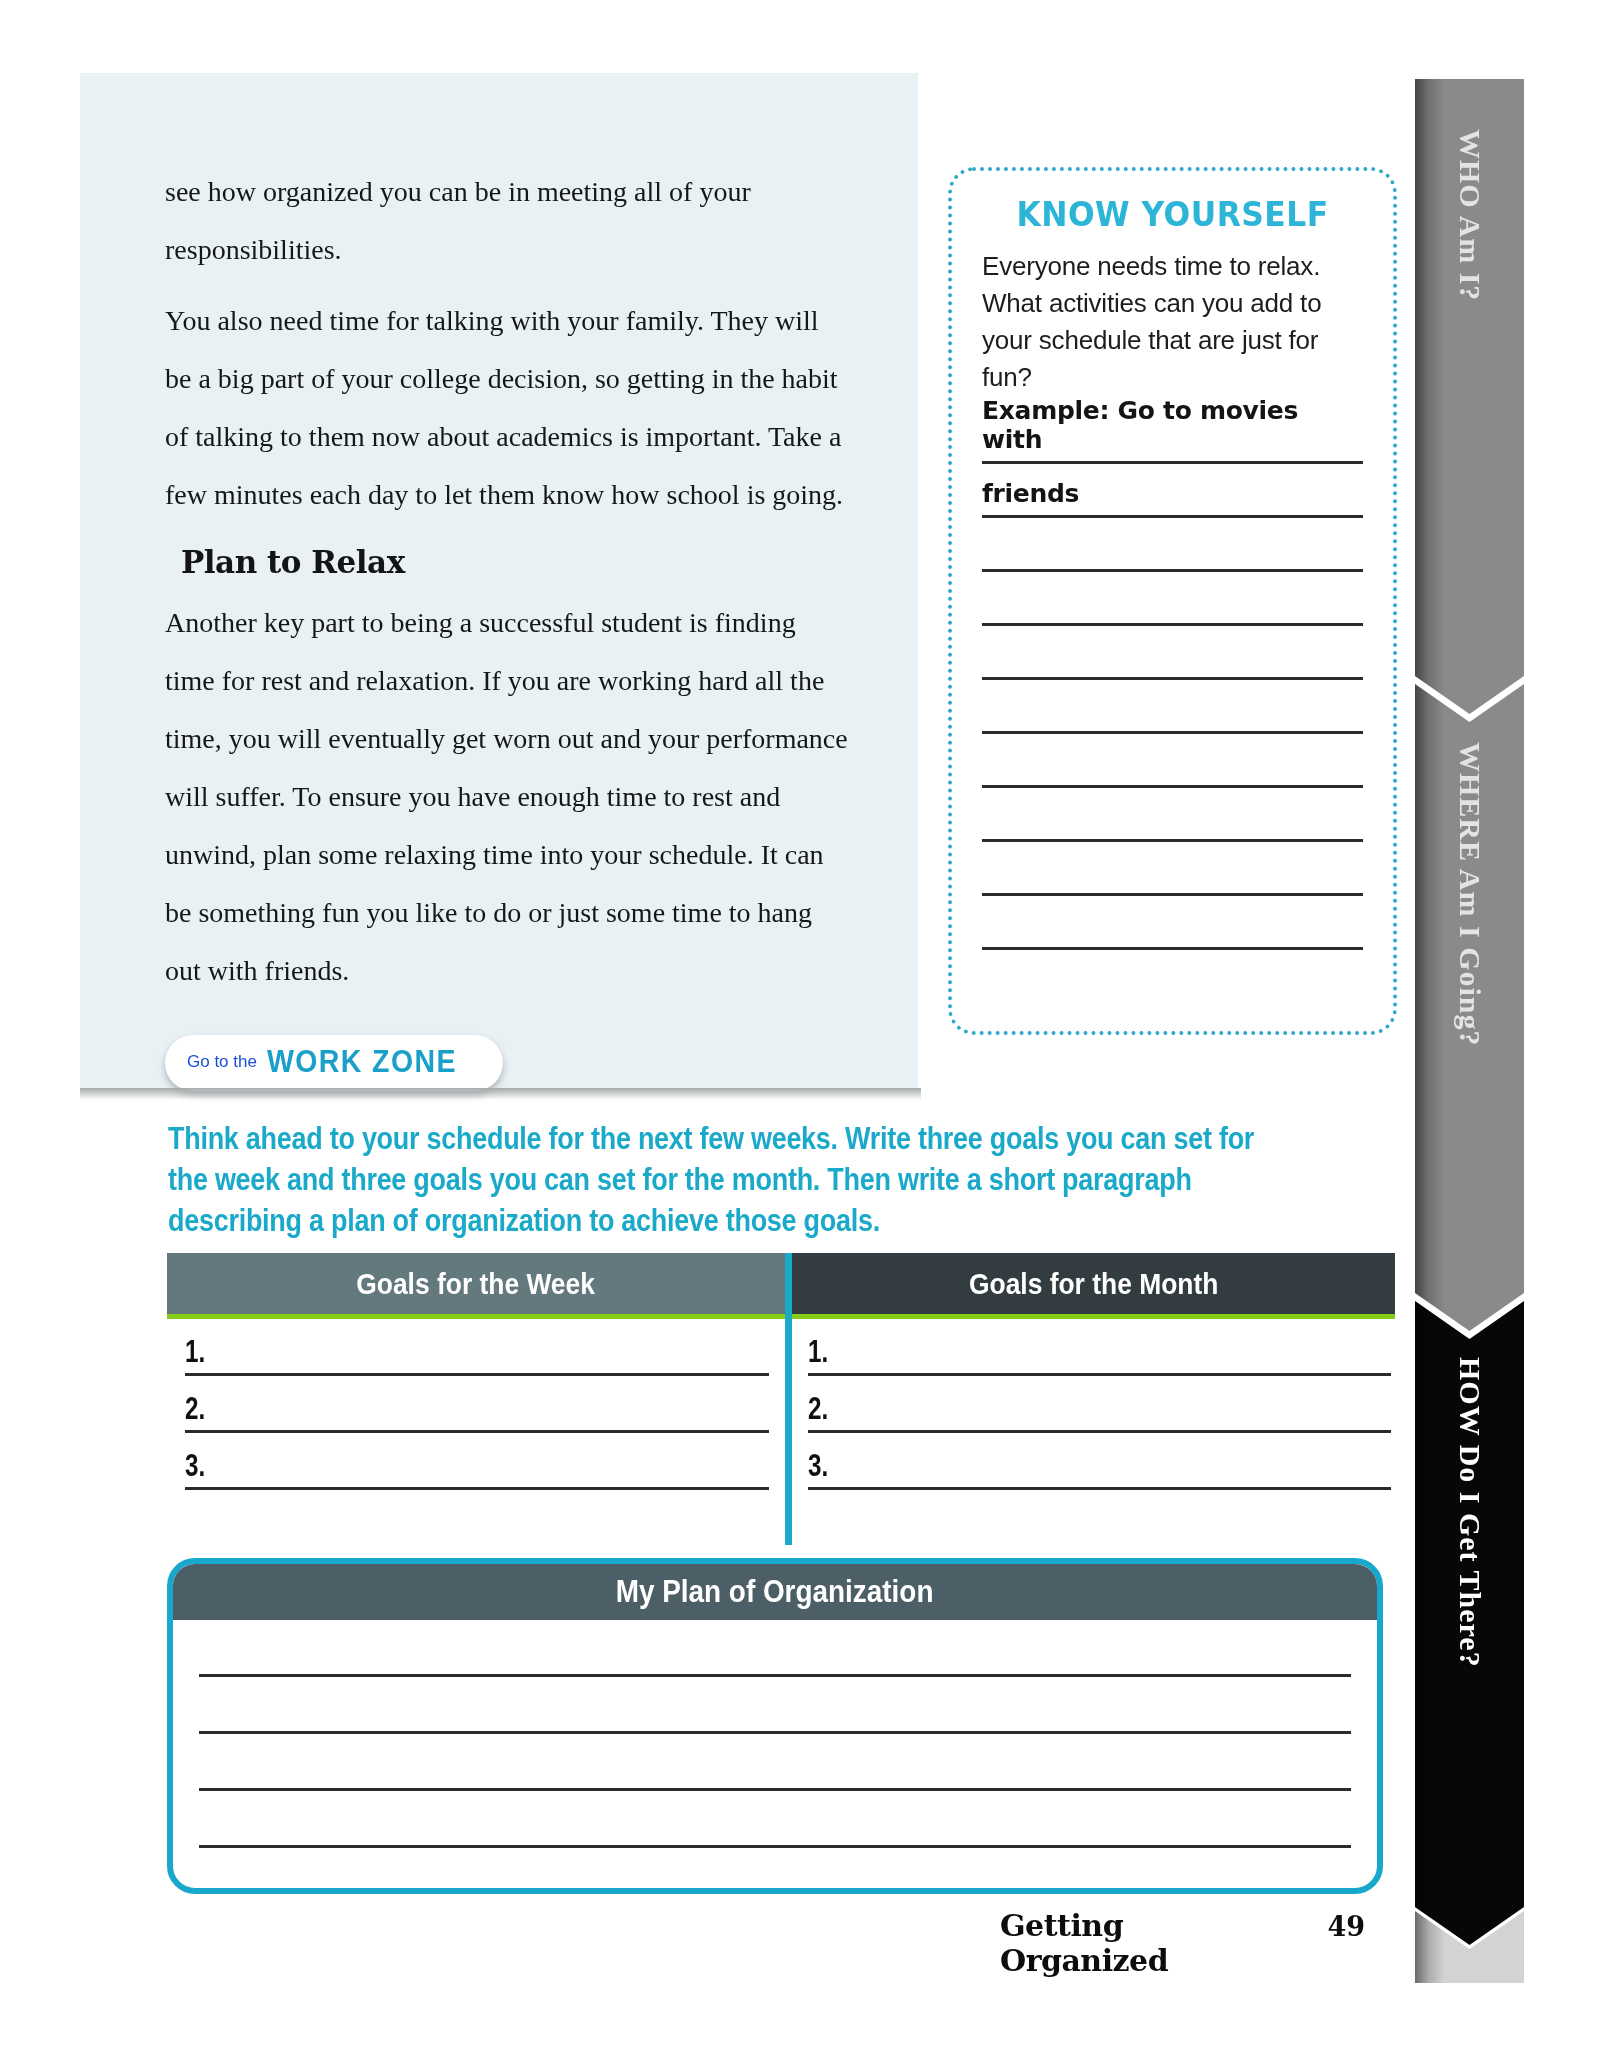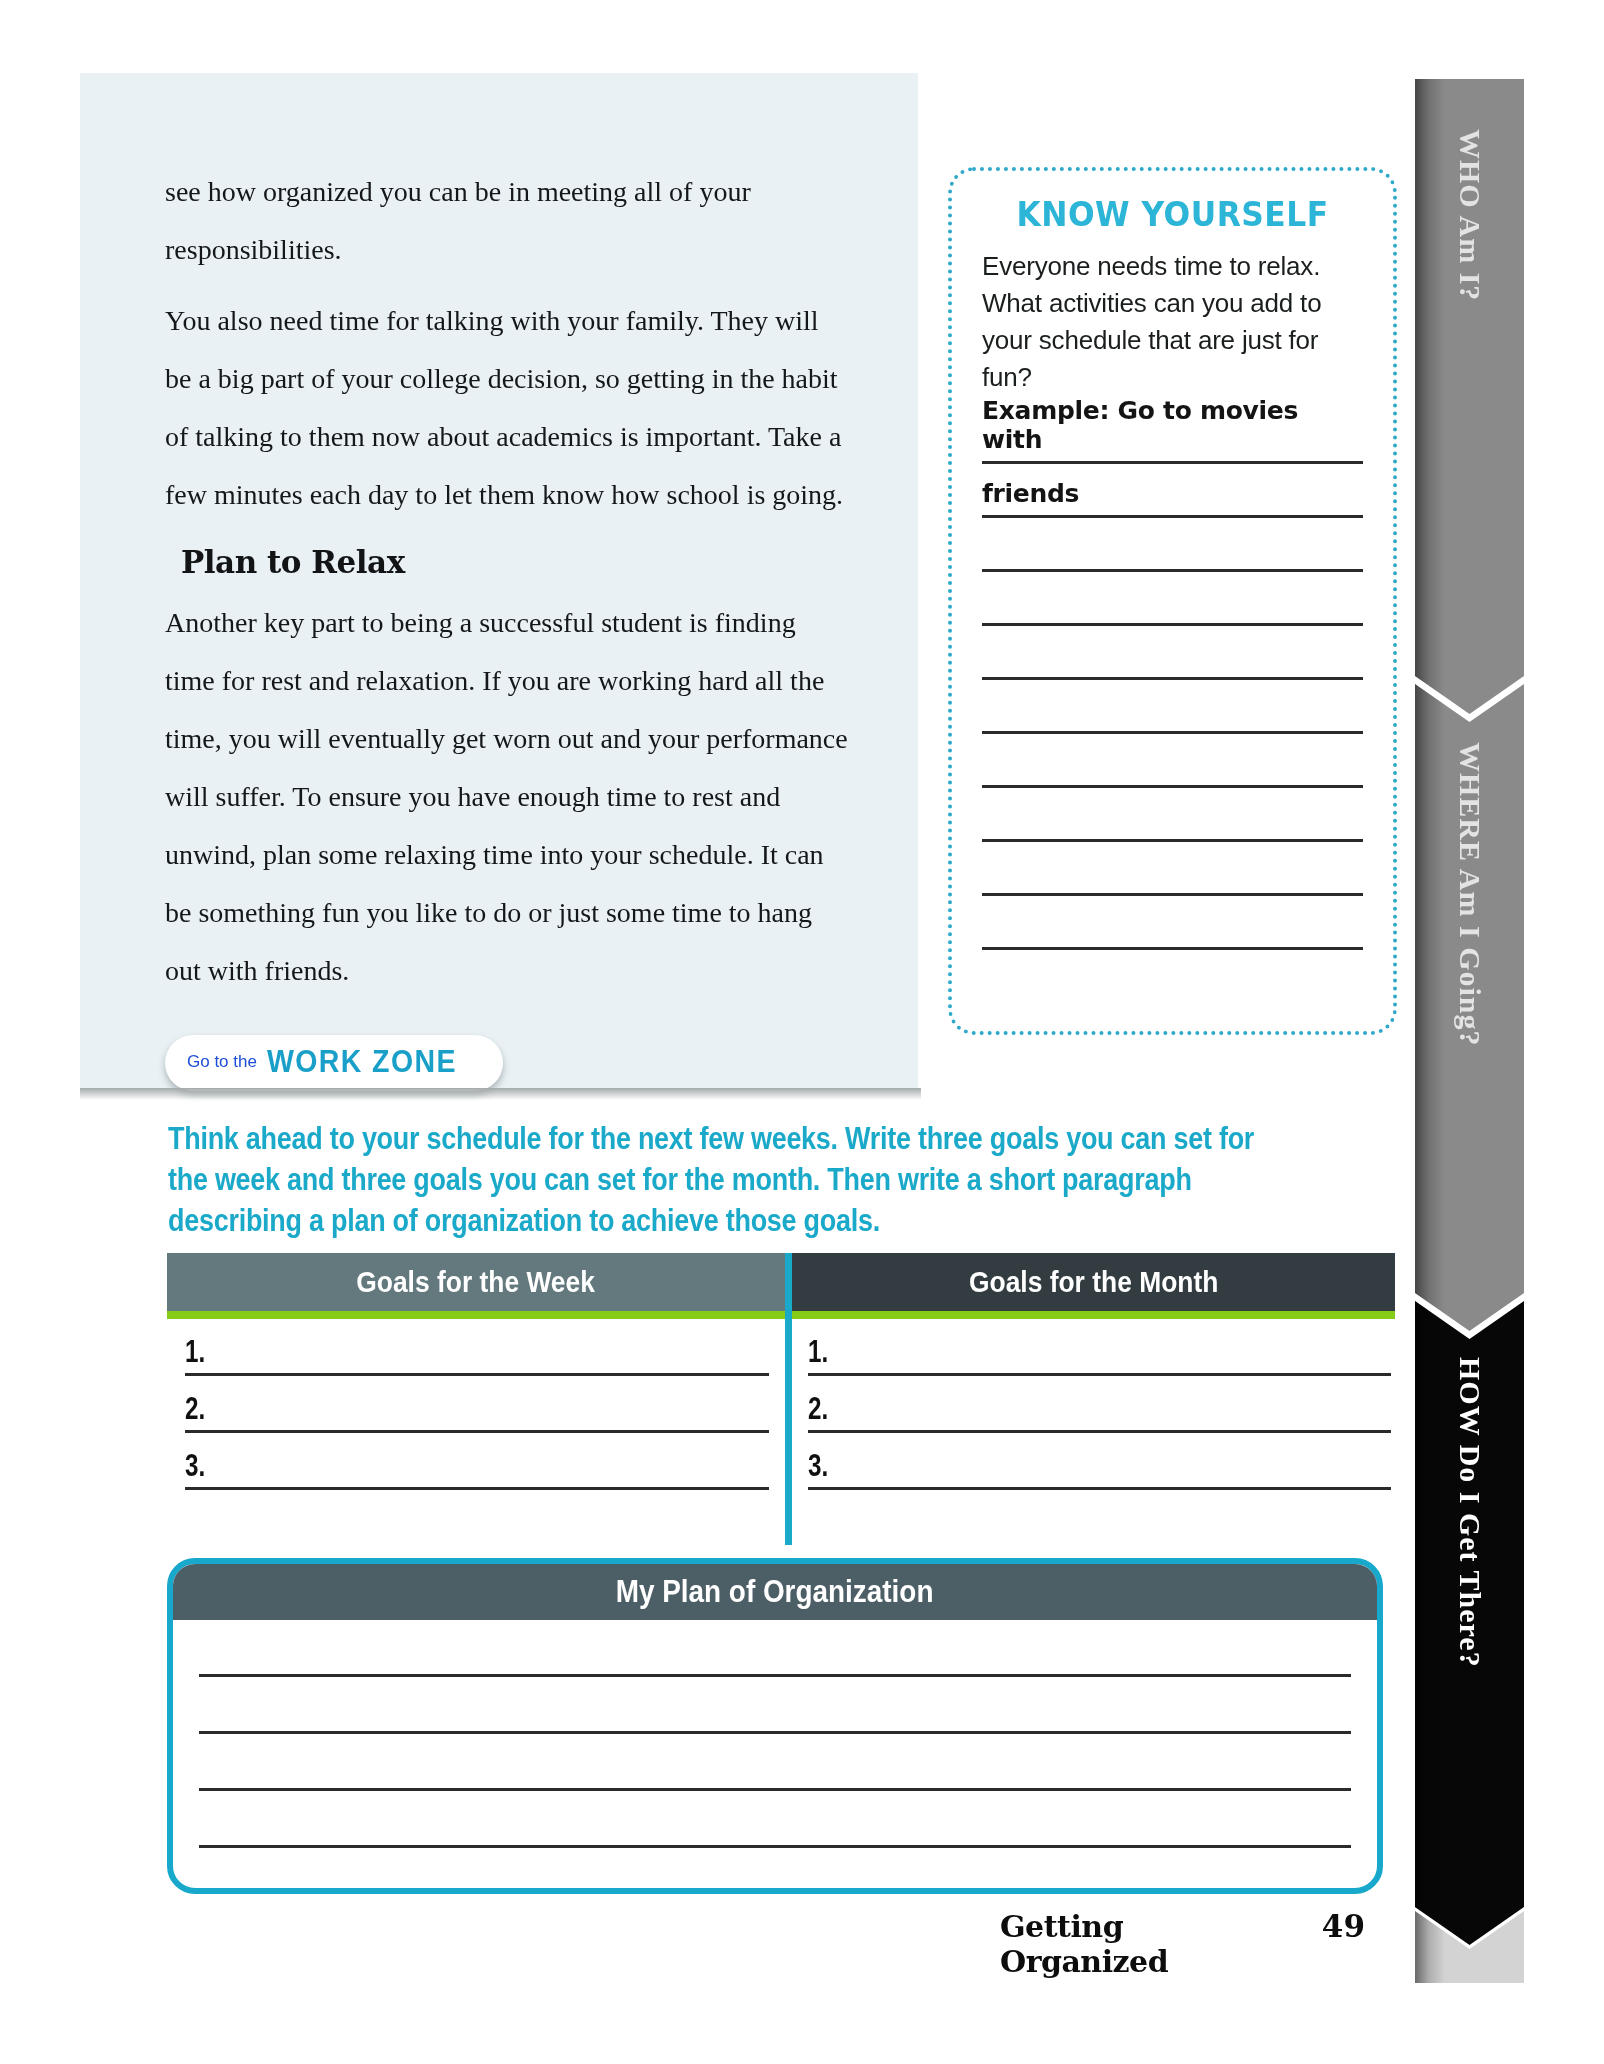--- a/index.html
+++ b/index.html
@@ -73,21 +73,21 @@
   .instructions .cond {
     width:1290px; transform:scaleX(0.87); transform-origin:left top;
     font-family:"Liberation Sans", sans-serif; font-weight:bold;
     font-size:31px; line-height:41px; color:#1ba9ca; letter-spacing:-0.3px;
   }
 
   
   .goals { position:absolute; left:167px; top:1253px; width:1228px; }
   .goals-headers { display:flex; }
   .gh {
-    height:66px; border-bottom:8px solid #84cc16; color:#ffffff;
+    height:66px; border-bottom:5px solid #84cc16; color:#ffffff;
     display:flex; align-items:center; justify-content:center;
     font-family:"Liberation Sans", sans-serif; font-weight:bold; font-size:30px;
   }
   .gh span { display:inline-block; transform:scaleX(0.88); }
   .gh-left  { width:618px; background:#64797e; }
   .gh-right { flex:1; margin-left:7px; background:#333d41; }
   .goals-divider {
     position:absolute; left:618px; top:0; width:7px; height:292px;
     background:#1ba9c9;
   }
@@ -119,21 +119,21 @@
   .plan-lines { padding:0 26px; }
   .plan-line { height:57px; border-bottom:3px solid #2b2b2b; cursor:text; }
 
   
   .page-footer {
     position:absolute; top:1908px; left:1000px; width:365px;
     display:flex; justify-content:flex-end; align-items:baseline; gap:32px;
     font-family:"DejaVu Serif", serif; font-weight:bold; color:#0d0d0d;
   }
   .footer-section { font-size:30px; letter-spacing:-0.5px; }
-  .footer-page { font-size:31px; }
+  .footer-page { font-size:27px; }
 
   
   .tabs { position:absolute; left:1415px; top:0; width:109px; height:2064px; }
   .tab { position:absolute; left:0; width:109px; }
   .tab::after {
     content:""; position:absolute; inset:0; pointer-events:none;
     background:linear-gradient(90deg, rgba(0,0,0,0.5) 0px, rgba(0,0,0,0.18) 14px, rgba(0,0,0,0) 30px);
   }
   .tab-label {
     position:absolute; left:50%; transform:translateX(-50%);

